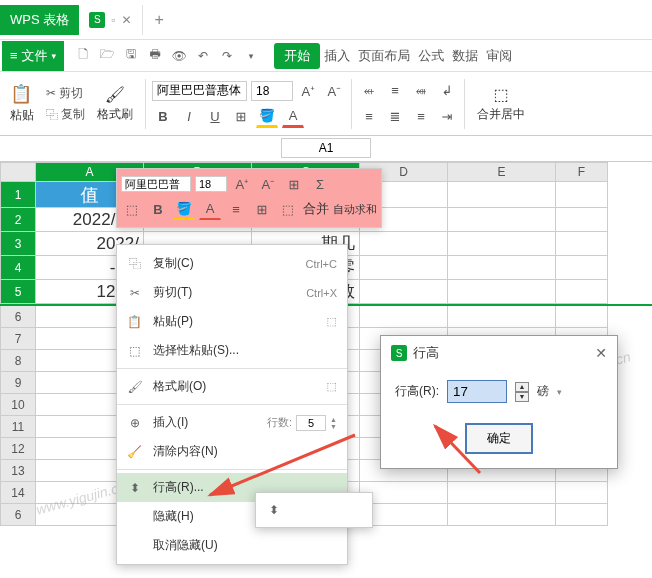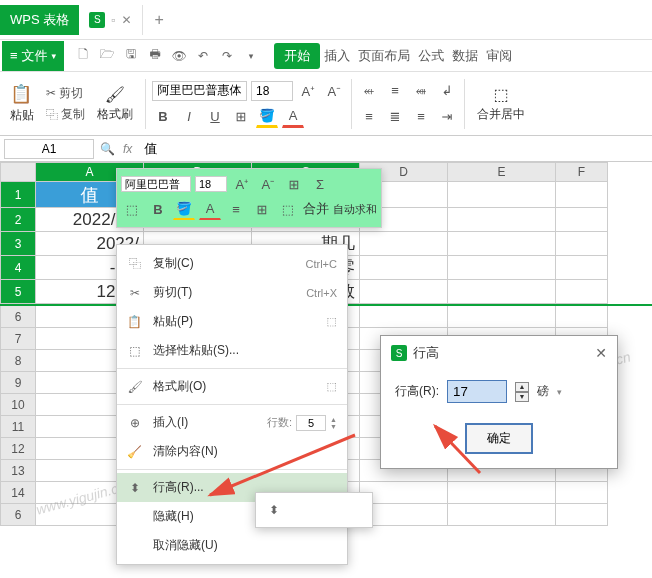--- a/index.html
+++ b/index.html
@@ -21,49 +21,49 @@
 .menu-tabs { display: flex; margin-left: 12px; font-size: 13px; color: #555; }
 .menu-tab-active { background: #0aa33a; color: #fff; padding: 4px 10px; border-radius: 3px; }
 .menu-tab { padding: 4px 4px; }
 
 
 .ribbon { height: 64px; border-bottom: 1px solid #ccc; display: flex; align-items: center; padding: 4px; gap: 2px; }
 .ribbon-row { display: flex; align-items: center; gap: 4px; }
 .ribbon-btn { display: flex; align-items: center; gap: 3px; padding: 2px 4px; font-size: 12px; color: #555; }
 .ribbon-big { display: flex; flex-direction: column; align-items: center; gap: 2px; padding: 4px 6px; }
 .ribbon-sep { width: 1px; height: 50px; background: #ddd; margin: 0 4px; }
-.font-select { border: 1px solid #ccc; padding: 2px 4px; font-size: 12px; width: 95px; text-align: center; }
+.font-select { border: 1px solid #ccc; padding: 2px 4px; font-size: 12px; width: 95px; }
 .size-select { border: 1px solid #ccc; padding: 2px 4px; font-size: 12px; width: 42px; }
 .fmt-btn { width: 22px; height: 22px; display: flex; align-items: center; justify-content: center; border: 1px solid transparent; color: #555; font-size: 13px; }
 .fmt-btn.bold { font-weight: bold; }
 .fmt-btn.italic { font-style: italic; }
 .fmt-btn.underline { text-decoration: underline; }
 
 
-.formula-bar { height: 26px; display: flex; align-items: center; border-bottom: 1px solid #ccc; padding: 2px 4px; gap: 6px; }
+.formula-bar { height: 26px; display: flex; align-items: center; border-bottom: 1px solid #ccc; padding: 2px 4px; gap: 6px; flex-direction: column; }
 .name-box { border: 1px solid #ccc; padding: 2px 6px; width: 90px; font-size: 12px; text-align: center; }
 .fx-area { display: flex; align-items: center; gap: 8px; color: #888; }
 .fx-input { border: none; padding: 2px 6px; font-size: 13px; flex: 1; }
 
 
 .grid { position: relative; }
 .col-headers { display: flex; height: 20px; }
 .corner { width: 36px; border: 1px solid #ccc; background: #e8e8e8; }
 .col-h { border: 1px solid #ccc; border-left: none; background: #e8e8e8; display: flex; align-items: center; justify-content: center; font-size: 12px; color: #555; }
 .col-h.sel { background: #0aa33a; color: #fff; }
 .row { display: flex; }
 .row-h { width: 36px; border: 1px solid #ccc; border-top: none; background: #e8e8e8; display: flex; align-items: center; justify-content: center; font-size: 12px; color: #555; }
 .row-h.sel { background: #0aa33a; color: #fff; }
 .cell { border: 1px solid #ccc; border-top: none; border-left: none; height: 22px; display: flex; align-items: center; padding: 0 4px; font-size: 15px; background: #fff; overflow: hidden; white-space: nowrap; }
 .cell.header-cell { background: #3a9ed8; color: #fff; font-size: 18px; justify-content: center; height: 26px; }
 .cell.data { font-size: 17px; justify-content: flex-end; height: 24px; }
 .cell.data-left { font-size: 17px; justify-content: flex-start; height: 24px; }
 
 
-.mini-toolbar { position: absolute; top: 168px; left: 116px; background: #86efac; border: 1px solid #ccc; box-shadow: 0 2px 8px rgba(0,0,0,0.2); padding: 4px; z-index: 10; }
+.mini-toolbar { position: absolute; top: 168px; left: 116px; background: #fca5a5; border: 1px solid #ccc; box-shadow: 0 2px 8px rgba(0,0,0,0.2); padding: 4px; z-index: 10; }
 .mini-row { display: flex; align-items: center; gap: 4px; margin-bottom: 3px; }
 .mini-input { border: 1px solid #ccc; padding: 1px 3px; font-size: 11px; }
 
 
 .context-menu { position: absolute; top: 244px; left: 116px; width: 232px; background: #fff; border: 1px solid #ccc; box-shadow: 0 2px 10px rgba(0,0,0,0.25); z-index: 20; padding: 4px 0; }
 .ctx-item { display: flex; align-items: center; padding: 6px 10px; font-size: 12px; color: #333; gap: 10px; }
 .ctx-item.highlight { background: #d4e8d4; }
 .ctx-icon { width: 16px; text-align: center; color: #666; }
 .ctx-shortcut { margin-left: auto; color: #888; font-size: 11px; padding-left: 20px; }
 .ctx-sep { height: 1px; background: #e0e0e0; margin: 3px 0; }

